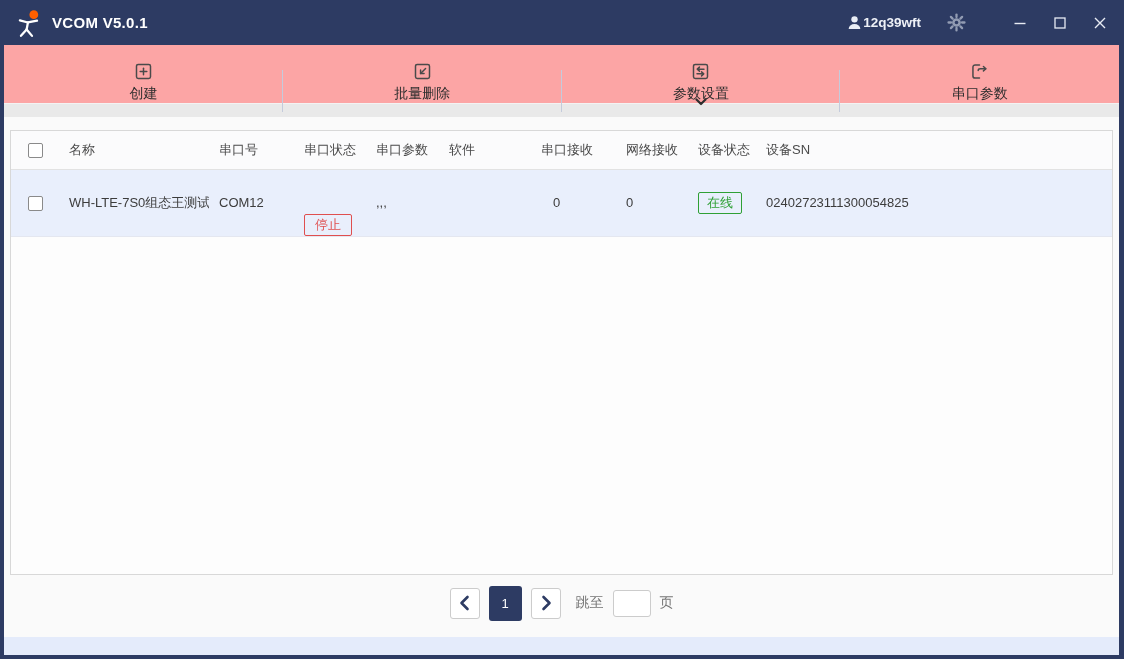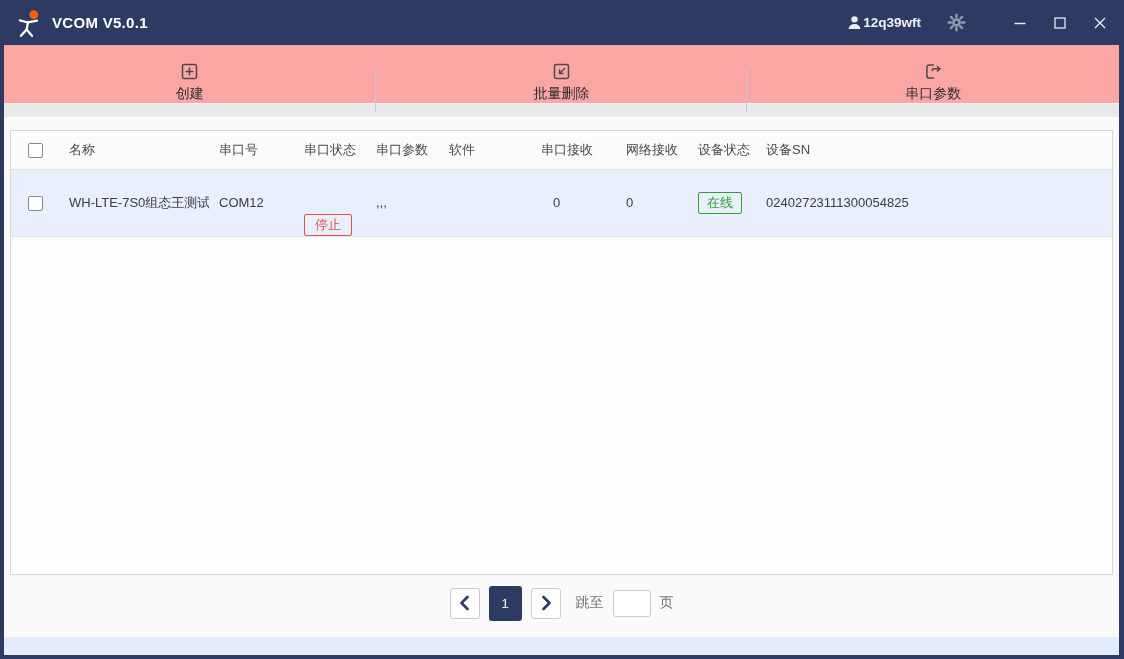--- a/index.html
+++ b/index.html
@@ -139,20 +139,36 @@
           <g fill="none" stroke="currentColor" stroke-width="1.7" stroke-linecap="round" stroke-linejoin="round">
             <rect x="4" y="4" width="16" height="16" rx="2"></rect>
             <line x1="15.5" y1="8.5" x2="9.8" y2="14.2"></line>
             <path d="M9.8 10.2 V14.2 H13.8"></path>
           </g>
         </svg>
         <span class="tool-label">批量删除</span>
         <span class="sep"></span>
       </div>
 
+      <div class="tool-item">
+        <svg class="tool-icon" width="21" height="21" viewBox="0 0 24 24">
+          <g fill="none" stroke="currentColor" stroke-width="1.7" stroke-linecap="round" stroke-linejoin="round">
+            <rect x="4" y="4" width="16" height="16" rx="2"></rect>
+            <path d="M16 9.3 H8.6 M10.8 7 L8.3 9.3 L10.8 11.6"></path>
+            <path d="M8 14.7 H15.4 M13.2 12.4 L15.7 14.7 L13.2 17"></path>
+          </g>
+        </svg>
+        <span class="tool-label">参数设置</span>
+        <span class="dd-chevron">
+          <svg width="12" height="8" viewBox="0 0 12 8">
+              <polyline points="1.5,1.5 6,6 10.5,1.5" fill="none" stroke="#2e2e2e" stroke-width="2.2" stroke-linecap="round" stroke-linejoin="round"></polyline>
+            </svg>
+        </span>
+        <span class="sep"></span>
+      </div>
 
       <div class="tool-item">
         <svg class="tool-icon" width="21" height="21" viewBox="0 0 24 24">
           <g fill="none" stroke="currentColor" stroke-width="1.7" stroke-linecap="round" stroke-linejoin="round">
             <path d="M12 4.5 H7 A2.5 2.5 0 0 0 4.5 7 V17 A2.5 2.5 0 0 0 7 19.5 H12"></path>
             <path d="M10.5 10.8 Q10.5 8.8 13 8.8 H19"></path>
             <path d="M16.5 6.3 L19.3 8.8 L16.5 11.3"></path>
           </g>
         </svg>
         <span class="tool-label">串口参数</span>

